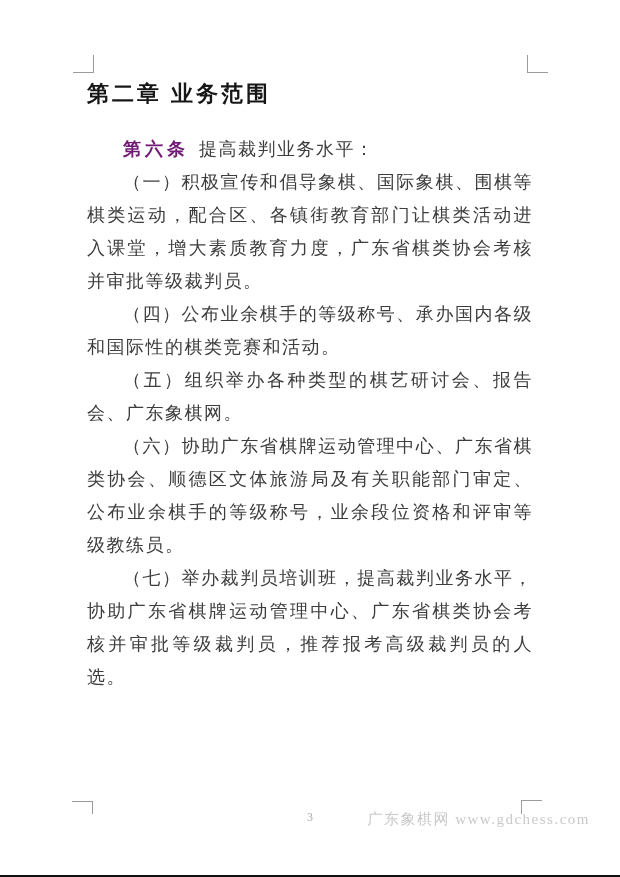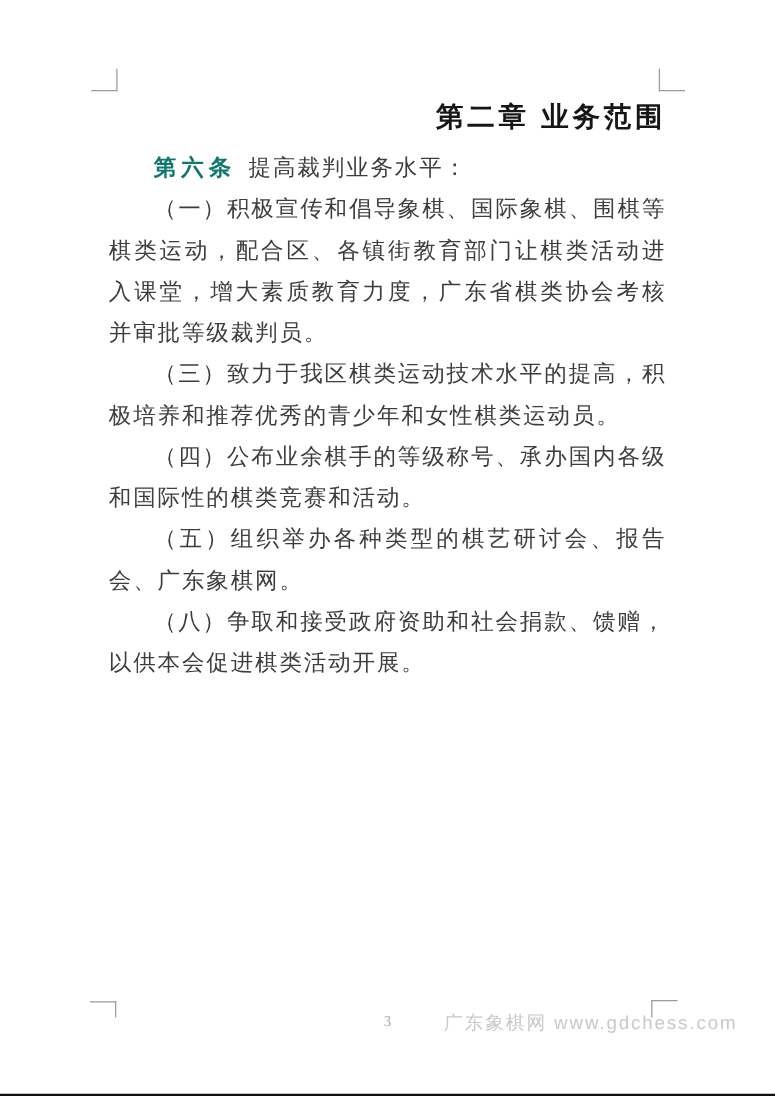--- a/index.html
+++ b/index.html
@@ -27,40 +27,40 @@
   .crop.br { left: 521px; top: 800px; height: 13px; border-left: 1px solid #9b9b9b; border-top: 1px solid #9b9b9b; }
 
   .content {
     position: absolute;
     left: 87px;
     top: 80px;
     width: 446px;
     color: #3d3d3d;
   }
   .chapter {
-    margin: 0 0 10px 0;
+    margin: 0 0 25px 0;
     font-family: "Liberation Sans", sans-serif;
     font-size: 22px;
     line-height: 28px;
     font-weight: bold;
     color: #161616;
-    text-align: right;
+    text-align: left;
     letter-spacing: 3px;
   }
   .para {
     margin: 0;
     font-size: 18px;
     line-height: 33px;
     letter-spacing: 1.5px;
     text-align: justify;
     text-justify: inter-character;
     text-indent: 2em;
   }
   .para b {
-    color: #0f766e;
+    color: #701a75;
     margin-right: 0.55em;
     letter-spacing: 4px;
   }
   .pagenum {
     position: absolute;
     left: 0;
     top: 809px;
     width: 620px;
     text-align: center;
     font-size: 12px;
@@ -69,21 +69,21 @@
     font-family: "Liberation Serif", serif;
   }
   .watermark {
     position: absolute;
     right: 30px;
     top: 809px;
     font-size: 15px;
     line-height: 20px;
     color: #c9c9c9;
     letter-spacing: 1.5px;
-    font-family: Liberation Sans, sans-serif;
+    font-family: Liberation Serif, serif;
     white-space: nowrap;
   }
   .bottom-bar {
     position: absolute;
     left: 0;
     bottom: 0;
     width: 620px;
     height: 2px;
     background: #111111;
   }
@@ -97,24 +97,24 @@
   <div class="crop tr"></div>
   <div class="crop bl"></div>
   <div class="crop br"></div>
 
   <div class="content">
     <h1 class="chapter">第二章 业务范围</h1>
 
     <p class="para"><b>第六条</b><span>提高裁判业务水平：</span></p>
 
     <p class="para">（一）积极宣传和倡导象棋、国际象棋、围棋等棋类运动，配合区、各镇街教育部门让棋类活动进入课堂，增大素质教育力度，广东省棋类协会考核并审批等级裁判员。</p>
-    <p class="para">（三）致力于我区棋类运动技术水平的提高，积极培养和推荐优秀的青少年和女性棋类运动员。</p>
     <p class="para">（四）公布业余棋手的等级称号、承办国内各级和国际性的棋类竞赛和活动。</p>
     <p class="para">（五）组织举办各种类型的棋艺研讨会、报告会、广东象棋网。</p>
-    <p class="para">（八）争取和接受政府资助和社会捐款、馈赠，以供本会促进棋类活动开展。</p>
+    <p class="para">（六）协助广东省棋牌运动管理中心、广东省棋类协会、顺德区文体旅游局及有关职能部门审定、公布业余棋手的等级称号，业余段位资格和评审等级教练员。</p>
+    <p class="para">（七）举办裁判员培训班，提高裁判业务水平，协助广东省棋牌运动管理中心、广东省棋类协会考核并审批等级裁判员，推荐报考高级裁判员的人选。</p>
 
   </div>
 
   <div class="pagenum">3</div>
 
   <div class="watermark">广东象棋网 www.gdchess.com</div>
 
   <div class="bottom-bar"></div>
 
 </div>

